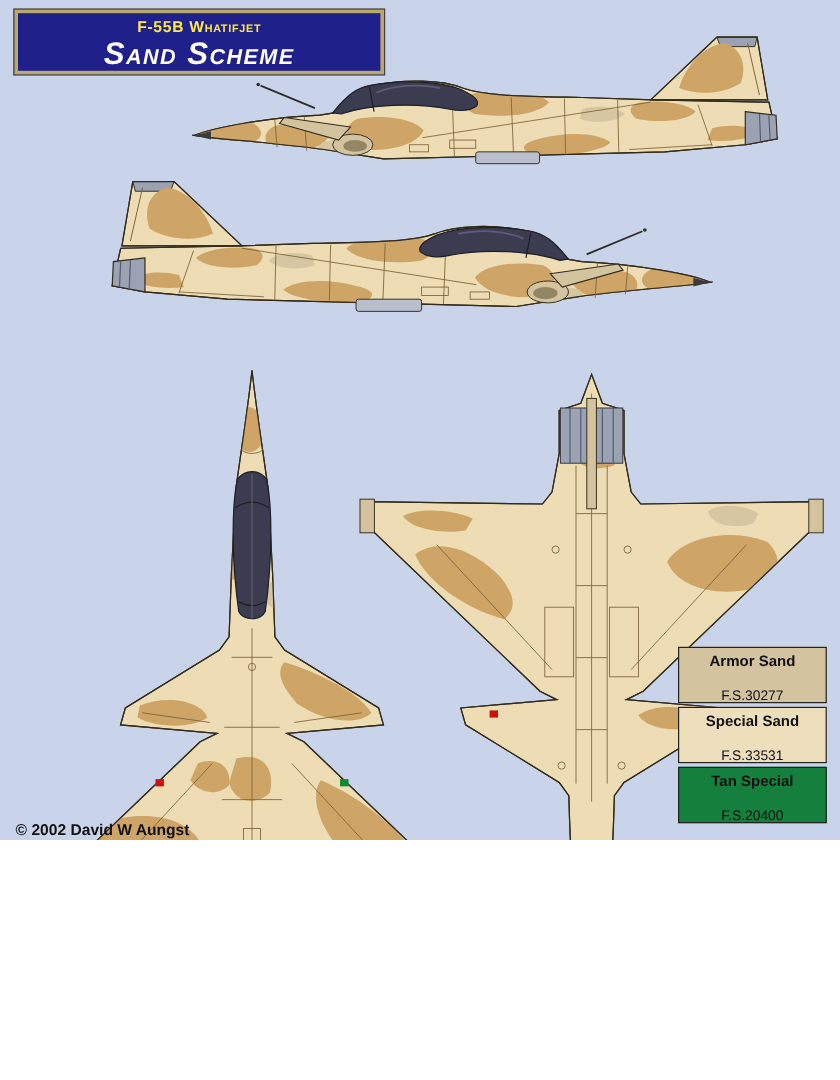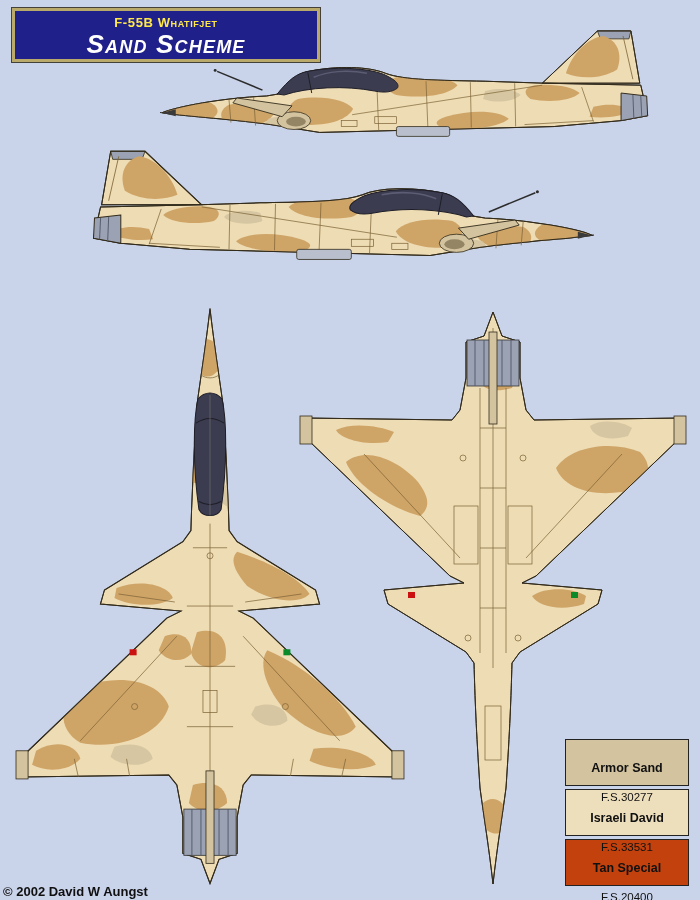--- a/index.html
+++ b/index.html
@@ -1,41 +1,41 @@
 <!DOCTYPE html>
 <html style="--background: #c9d3ea; --title-bg: #20208a; --title-border: #b9a96b; --title-yellow: #ffe94a; --title-white: #ffffff; --camo-base: #eedcb4; --camo-tan: #cfa467; --camo-armor: #d3c39e; --canopy: #3c3c50; --metal-gray: #9aa2b4; --metal-light: #b9bfcc; --line-brown: #7a6134; --outline-dark: #332c1c; --nav-red: #cc1111; --nav-green: #0b8a2a;"><head>
 <meta charset="utf-8">
 <style>
   html,body{margin:0;padding:0;}
-  .stage{position:relative;width:700px;height:900px;overflow:hidden;
+  .stage{position:relative;width:700px;height:700px;overflow:hidden;
          background:var(--background,#c9d3ea);
          font-family:"Liberation Sans",sans-serif;}
   .title-box{position:absolute;left:12px;top:8px;width:308px;height:54px;
              box-sizing:border-box;text-align:center;
              background:var(--title-bg,#20208a);
              border:3px solid var(--title-border,#b9a96b);
              outline:1px solid #44403a;}
   .title-line1{margin-top:4px;font-size:13px;font-weight:bold;
                font-variant:small-caps;letter-spacing:.6px;
                color:var(--title-yellow,#ffe94a);}
   .title-line2{font-size:26px;font-weight:bold;font-style:italic;
                font-variant:small-caps;letter-spacing:1.2px;line-height:1.1;
                color:var(--title-white,#ffffff);}
   .view{position:absolute;}
   .side1{left:160px;top:22px;width:532px;height:148px;}
   .side2{left:48px;top:142px;width:546px;height:152px;}
   .plan-left{left:14px;top:304px;width:392px;height:584px;}
   .plan-right{left:298px;top:308px;width:390px;height:580px;}
   .legend{position:absolute;right:11px;bottom:14px;width:124px;z-index:5;}
   .legend-item{height:47px;border:1px solid #222;box-sizing:border-box;
-               margin-bottom:3px;text-align:center;padding-top:21px;}
+               margin-bottom:3px;text-align:center;padding-top:4px;}
   .legend-item:last-child{margin-bottom:0;}
   .legend-name{font-size:12.5px;font-weight:bold;color:#111;}
   .legend-fs{font-size:11.5px;color:#111;margin-top:16px;}
-  .copyright{position:absolute;left:3px;bottom:1px;font-size:13px;
+  .copyright{position:absolute;left:13px;bottom:1px;font-size:13px;
              font-weight:bold;color:#101010;z-index:5;}
   .defs-holder{position:absolute;width:0;height:0;overflow:hidden;}
 </style>
 </head>
 <body>
 
 <div class="stage">
 
   <svg class="defs-holder" aria-hidden="true">
     <defs>
@@ -223,23 +223,23 @@
     <rect x="110" y="284" width="7" height="6" fill="var(--nav-red,#cc1111)"></rect>
     <rect x="273" y="284" width="7" height="6" fill="var(--nav-green,#0b8a2a)"></rect>
   </svg>
 
   <div class="legend">
     <div class="legend-item" style="background: rgb(211, 195, 158);">
       <div class="legend-name">Armor Sand</div>
       <div class="legend-fs">F.S.30277</div>
     </div>
     <div class="legend-item" style="background: rgb(238, 223, 188);">
-      <div class="legend-name">Israeli David</div>
+      <div class="legend-name">Special Sand</div>
       <div class="legend-fs">F.S.33531</div>
     </div>
-    <div class="legend-item" style="background: #c2410c;">
+    <div class="legend-item" style="background: #15803d;">
       <div class="legend-name">Tan Special</div>
       <div class="legend-fs">F.S.20400</div>
     </div>
   </div>
 
   <div class="copyright">© 2002 David W Aungst</div>
 </div>
 
 </body></html>

